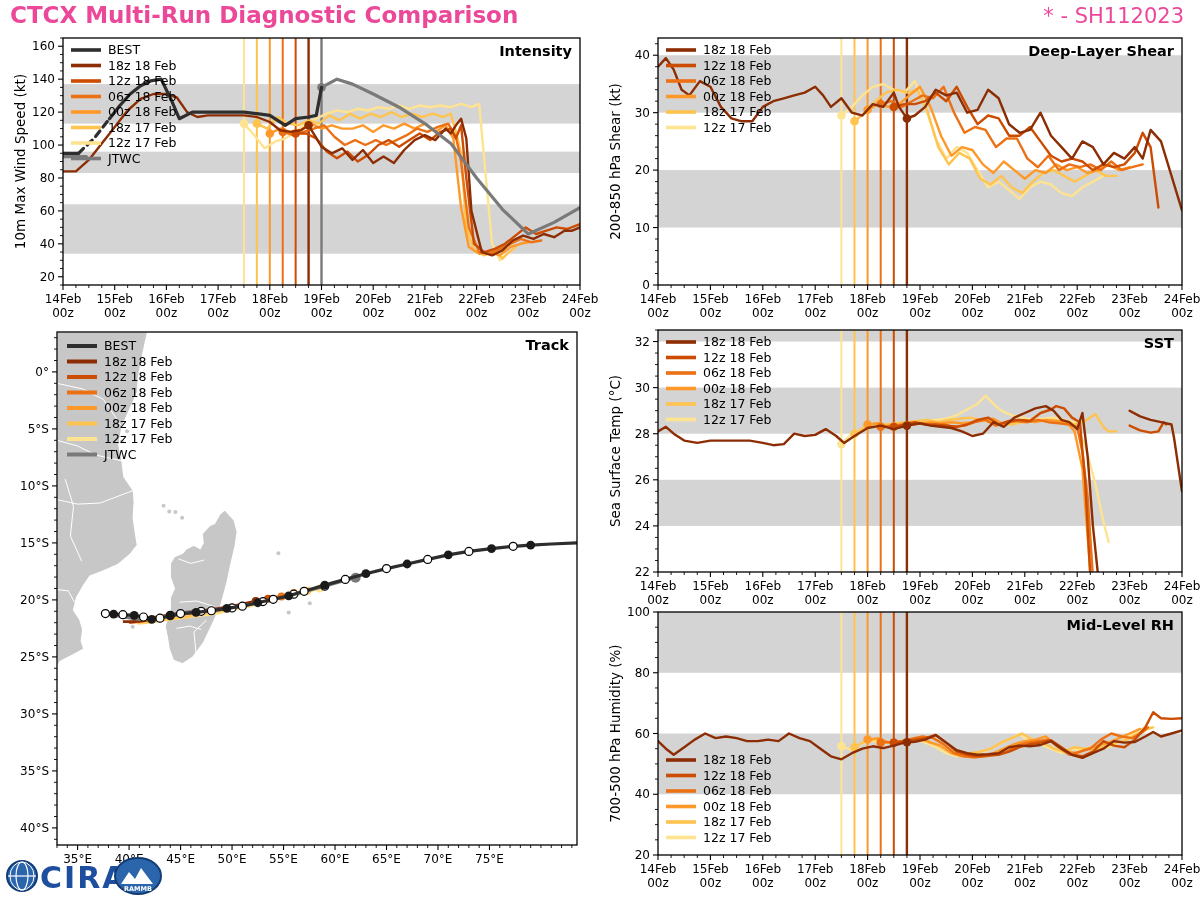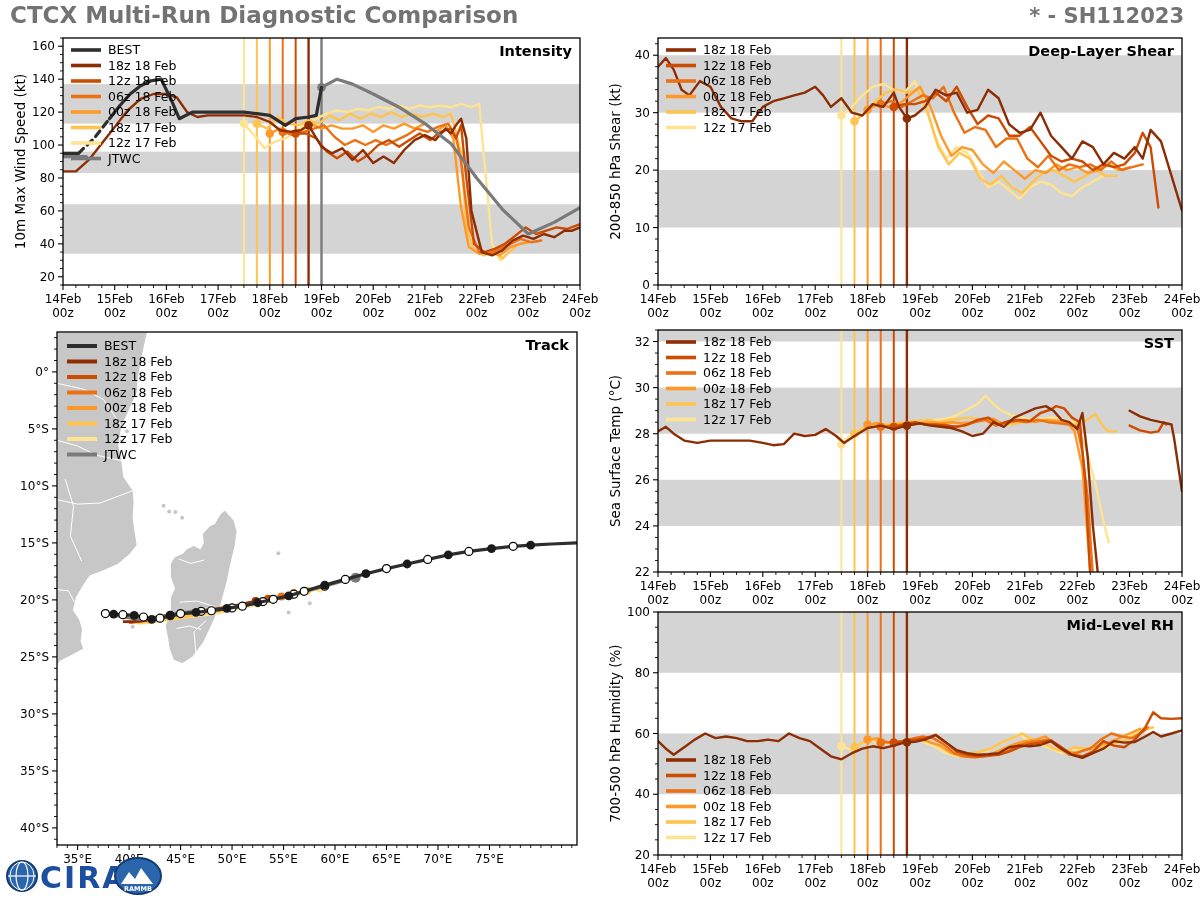--- a/index.html
+++ b/index.html
@@ -1,19 +1,19 @@
 <!DOCTYPE html>
 <html><head>
 <meta charset="utf-8">
 <style>
   html,body{margin:0;padding:0;background:#ffffff;}
   .page{position:relative;width:1200px;height:900px;background:#ffffff;overflow:hidden;
-        font-family:"DejaVu Sans",sans-serif;color:#737373;}
+        font-family:"DejaVu Sans",sans-serif;color:#ec4899;}
   .main-title{position:absolute;left:10px;top:2px;font-size:23px;font-weight:bold;}
-  .storm-id{position:absolute;right:16px;top:4px;font-size:21px;font-weight:bold;}
+  .storm-id{position:absolute;right:16px;top:4px;font-size:21px;font-weight:normal;}
   .panel{position:absolute;}
   svg text{font-family:"DejaVu Sans",sans-serif;}
 </style>
 </head>
 <body>
 
 <div class="page">
   <div class="main-title">CTCX Multi-Run Diagnostic Comparison</div>
   <div class="storm-id">* - SH112023</div>
   <div id="charts">

